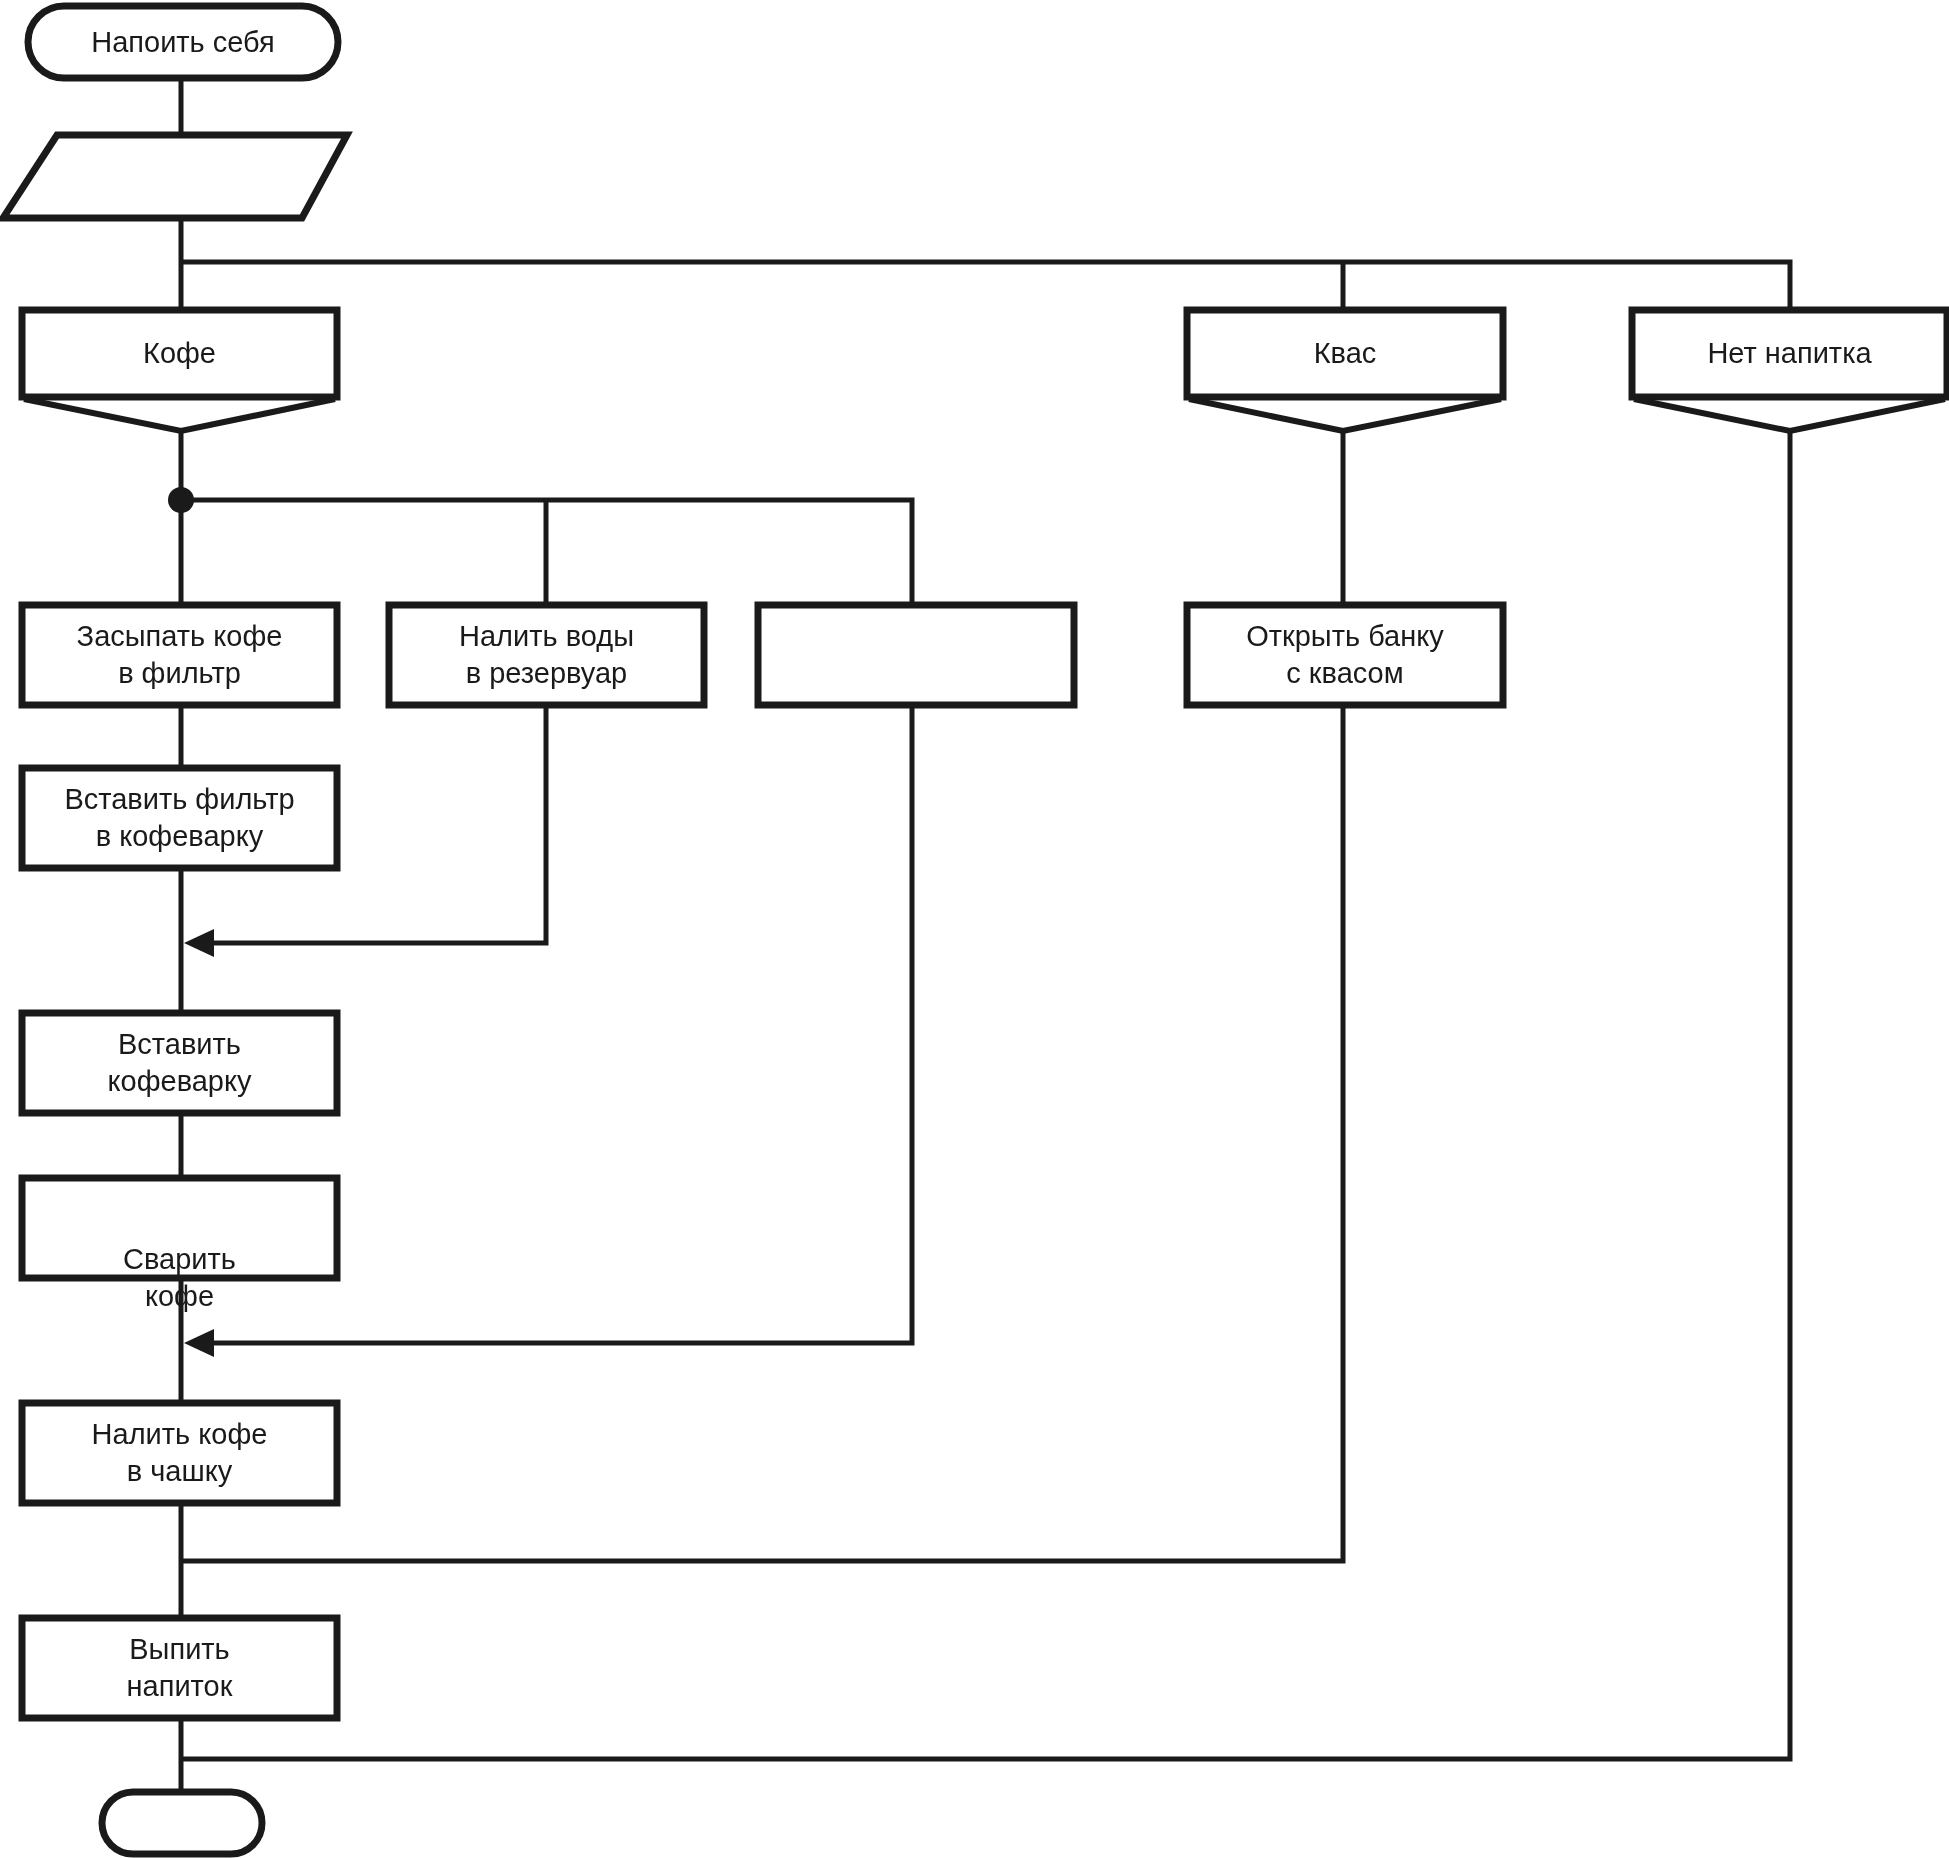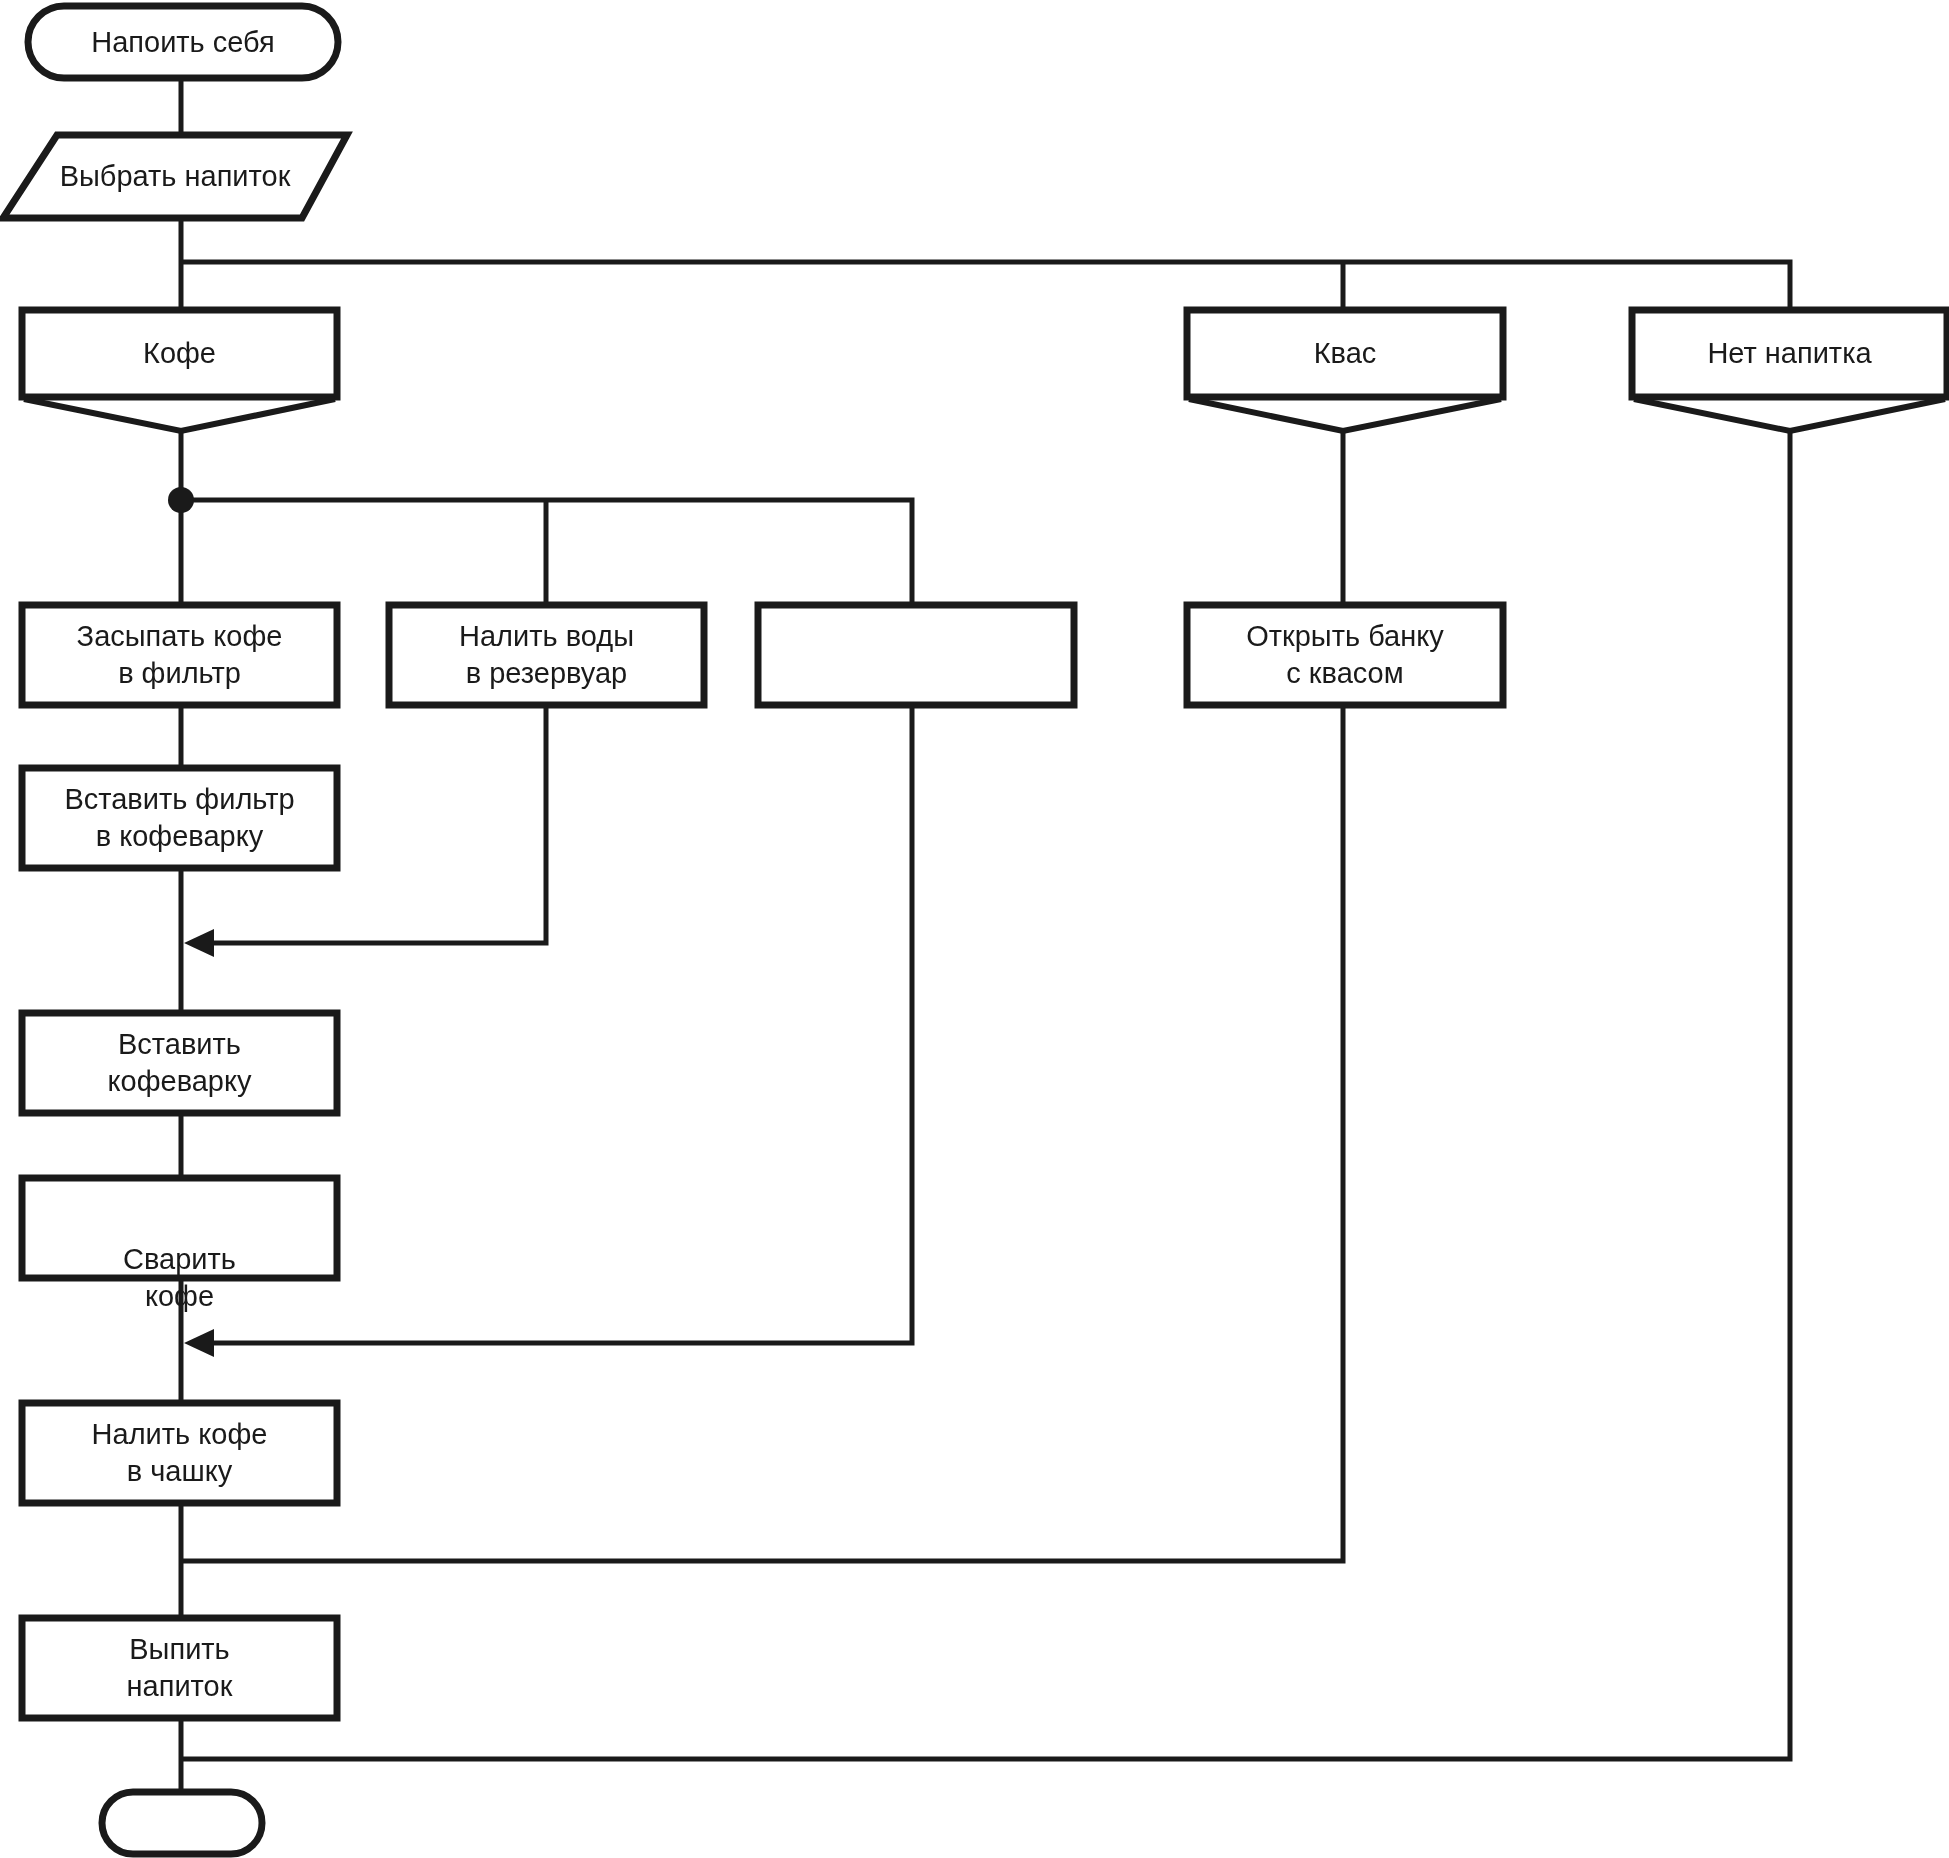--- a/index.html
+++ b/index.html
@@ -72,21 +72,20 @@
     <rect class="shape" x="1187" y="605" width="316" height="100"></rect>
     <rect class="shape" x="22" y="768" width="315" height="100"></rect>
     <rect class="shape" x="22" y="1013" width="315" height="100"></rect>
     <rect class="shape" x="22" y="1178" width="315" height="100"></rect>
     <rect class="shape" x="22" y="1403" width="315" height="100"></rect>
     <rect class="shape" x="22" y="1618" width="315" height="100"></rect>
     <rect class="shape" x="102" y="1792" width="160" height="62" rx="31" ry="31"></rect>
   </svg>
 
   <div class="lbl" style="left:28px;top:6px;width:310px;height:72px;">Напоить себя</div>
-  <div class="lbl" style="left:10px;top:135px;width:330px;height:83px;">Выбрать напиток</div>
   <div class="lbl" style="left:22px;top:310px;width:315px;height:87px;">Кофе</div>
   <div class="lbl" style="left:1187px;top:310px;width:316px;height:87px;">Квас</div>
   <div class="lbl" style="left:1632px;top:310px;width:315px;height:87px;">Нет напитка</div>
   <div class="lbl" style="left:22px;top:605px;width:315px;height:100px;">Засыпать кофе
 в фильтр</div>
   <div class="lbl" style="left:389px;top:605px;width:315px;height:100px;">Налить воды
 в резервуар</div>
   <div class="lbl" style="left:1187px;top:605px;width:316px;height:100px;">Открыть банку
 с квасом</div>
   <div class="lbl" style="left:22px;top:768px;width:315px;height:100px;">Вставить фильтр

